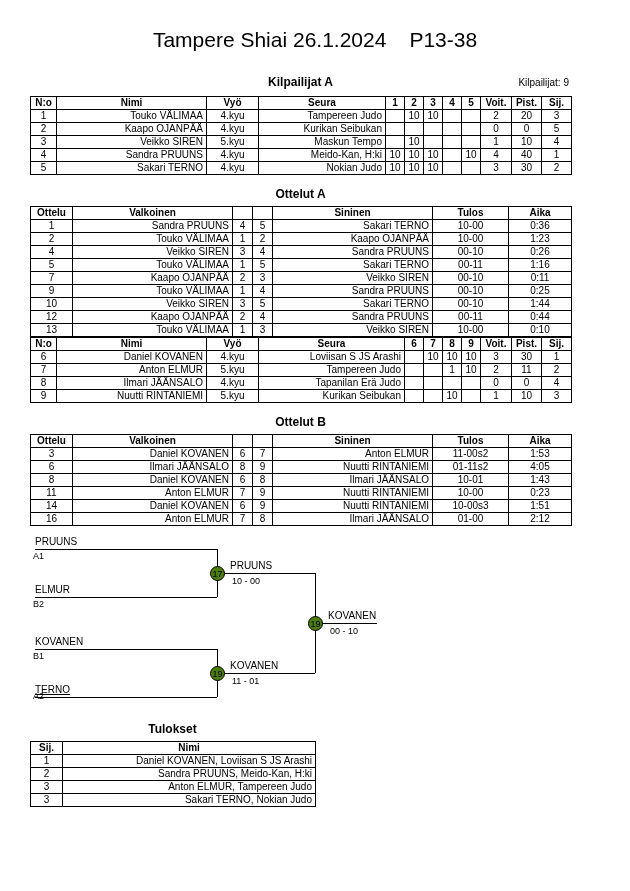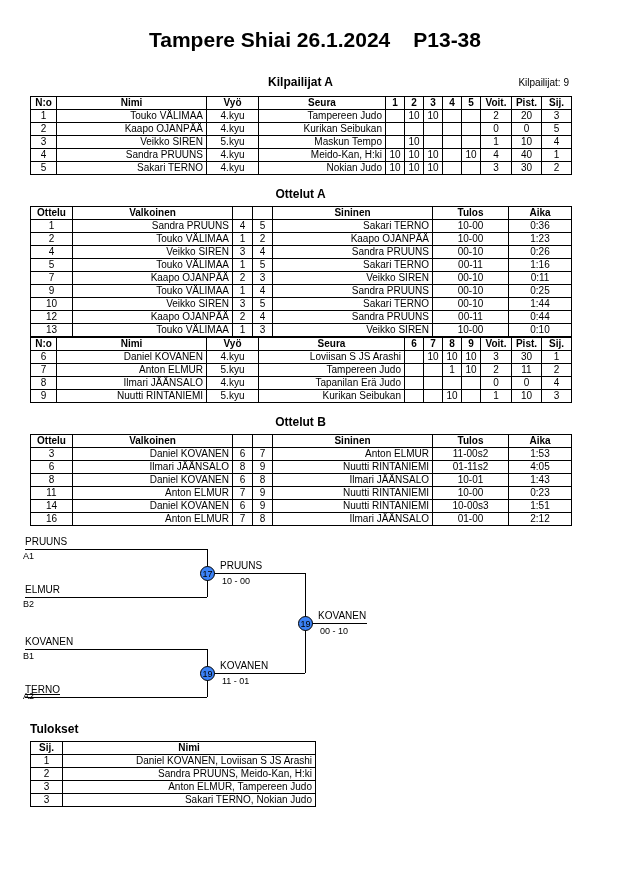--- a/index.html
+++ b/index.html
@@ -4,49 +4,49 @@
 <style>
   * { margin:0; padding:0; box-sizing:border-box; }
   html,body { background:#fff; }
   body {
     width:630px; height:891px; overflow:hidden; position:relative;
     color:#000; font-family:"Liberation Sans", sans-serif;
   }
   .page { padding-top:28px; }
 
   .title-row { display:flex; justify-content:center; column-gap:23px;
-               font-size:21px; font-weight:700; }
+               font-size:21px; font-weight:400; }
 
   .section-head { position:relative; width:541px; margin:23px 0 6px 30px; height:15px; }
   .section-head .t { position:absolute; left:0; right:0; text-align:center;
                      font-weight:700; font-size:12px; }
   .section-head .count { position:absolute; right:2px; top:2px; font-size:10px; }
 
   .mid-title { width:541px; margin:12px 0 5px 30px; text-align:center;
                font-weight:700; font-size:12px; }
 
   table { border-collapse:collapse; table-layout:fixed; margin-left:30px; }
   th,td { border:1px solid #000; font-size:10px; line-height:12px; height:13px;
           padding:0 3px; white-space:nowrap; overflow:hidden; }
   th { text-align:center; font-weight:700; }
   td.c { text-align:center; }
   td.l { text-align:right; }
 
-  .bracket { position:relative; width:541px; height:178px; margin:10px 0 0 20px; }
+  .bracket { position:relative; width:541px; height:178px; margin:10px 0 0 30px; }
   .b-name   { position:absolute; font-size:10px; }
   .b-seed   { position:absolute; font-size:9px; }
   .b-hline  { position:absolute; border-top:1px solid #000; height:0; }
   .b-vline  { position:absolute; border-left:1px solid #000; width:0; }
-  .b-circle { position:absolute; width:15px; height:15px; background:#3b82f6;
+  .b-circle { position:absolute; width:15px; height:15px; background:#4d7c0f;
               border:1px solid #000; border-radius:50%; text-align:center;
               line-height:14px; font-size:9px; }
   .b-winner { position:absolute; font-size:10px; }
   .b-score  { position:absolute; font-size:9px; }
 
-  .results-title { width:285px; margin:8px 0 5px 30px; 
+  .results-title { width:285px; margin:8px 0 5px 30px; text-align:center;
                    font-weight:700; font-size:12px; }
 </style>
 </head>
 <body>
 
 <div class="page">
 
   <div class="title-row">
     <span>Tampere Shiai  26.1.2024</span>
     <span>P13-38</span>

